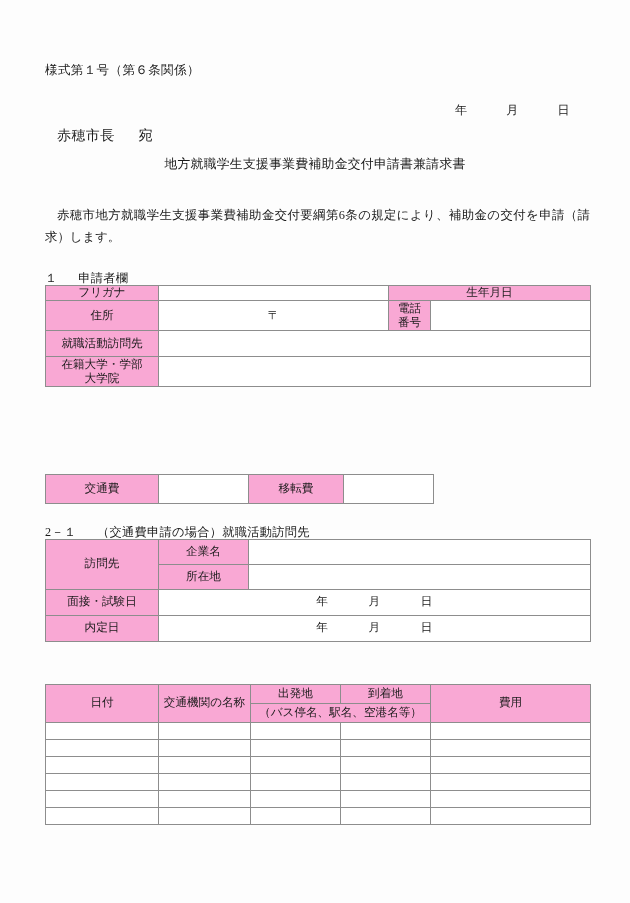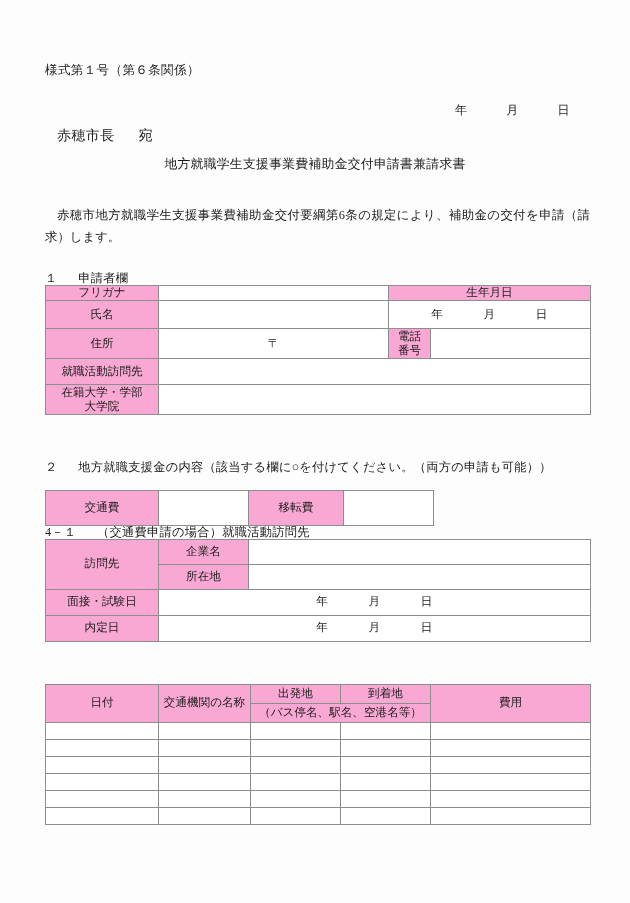--- a/index.html
+++ b/index.html
@@ -156,33 +156,20 @@
       <col style="width:230px;">
       <col style="width:42px;">
       <col style="width:160px;">
     </colgroup>
     <tbody>
       <tr>
         <td class="lbl">フリガナ</td>
         <td class="val"></td>
         <td class="lbl" colspan="2">生年月日</td>
       </tr>
-      <tr style="height:28px;">
-        <td class="lbl">氏名</td>
-        <td class="val"></td>
-        <td class="val" colspan="2">
-          <span class="ymd">
-            <span>年</span>
-            <span class="g1"></span>
-            <span>月</span>
-            <span class="g2"></span>
-            <span>日</span>
-          </span>
-        </td>
-      </tr>
       <tr style="height:30px;">
         <td class="lbl">住所</td>
         <td class="val left">
           <span class="postal">〒</span>
         </td>
         <td class="lbl two-line">
           <span>電話</span><br>
           <span>番号</span>
         </td>
         <td class="val"></td>
@@ -194,45 +181,40 @@
       <tr style="height:30px;">
         <td class="lbl two-line">
           <span>在籍大学・学部</span><br>
           <span>大学院</span>
         </td>
         <td class="val" colspan="3"></td>
       </tr>
     </tbody>
   </table>
 
-  <div class="sec-head" style="left:45px; top:459px;">
-    <span class="num">２</span>
-    <span class="sp2"></span>
-    <span>地方就職支援金の内容（該当する欄に○を付けてください。（両方の申請も可能））</span>
-  </div>
-
-  <table class="form" style="left:45px; top:474px; width:388px; height:36px;margin-top:16px;">
+
+  <table class="form" style="left:45px; top:474px; width:388px; height:30px;">
     <colgroup>
       <col style="width:113px;">
       <col style="width:90px;">
       <col style="width:95px;">
       <col style="width:90px;">
     </colgroup>
     <tbody>
       <tr>
         <td class="lbl">交通費</td>
         <td class="val"></td>
         <td class="lbl">移転費</td>
         <td class="val"></td>
       </tr>
     </tbody>
   </table>
 
   <div class="sec-head" style="left:45px; top:524px;">
-    <span class="num">4－１</span>
+    <span class="num">2－１</span>
     <span class="sp2"></span>
     <span>（交通費申請の場合）就職活動訪問先</span>
   </div>
 
   <table class="form" style="left:45px; top:539px; width:545px;">
     <colgroup>
       <col style="width:113px;">
       <col style="width:90px;">
       <col style="width:342px;">
     </colgroup>

